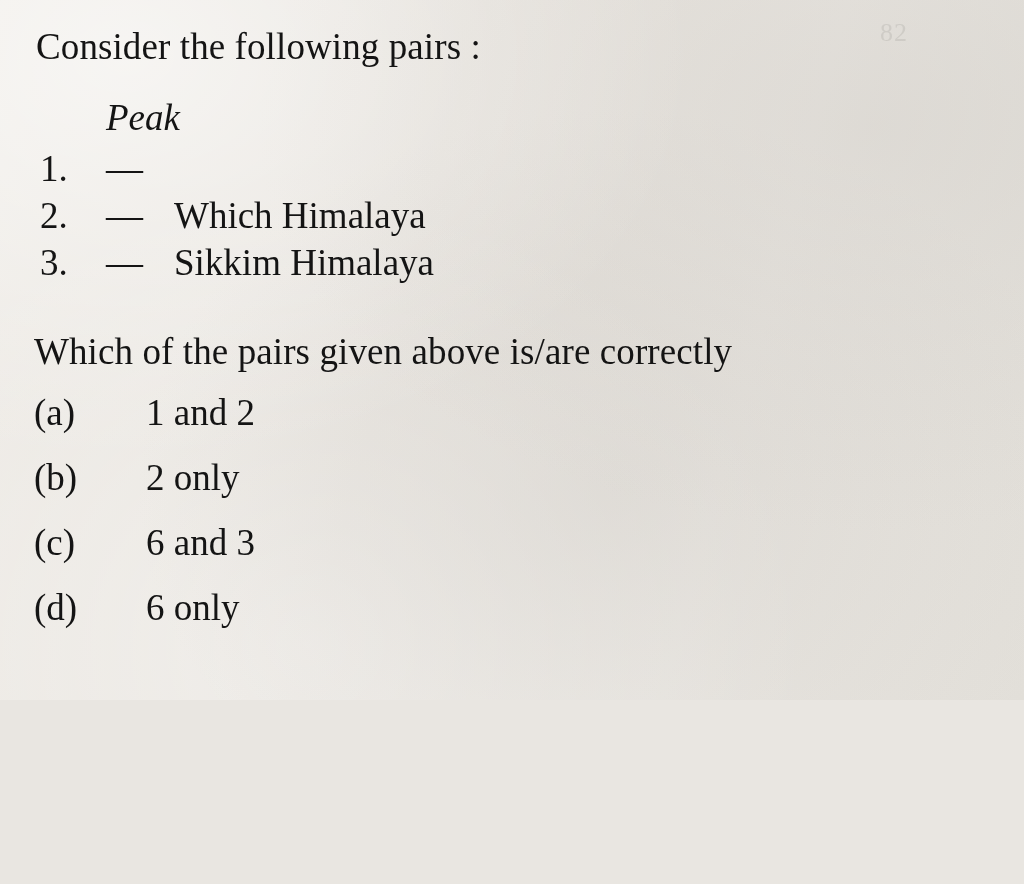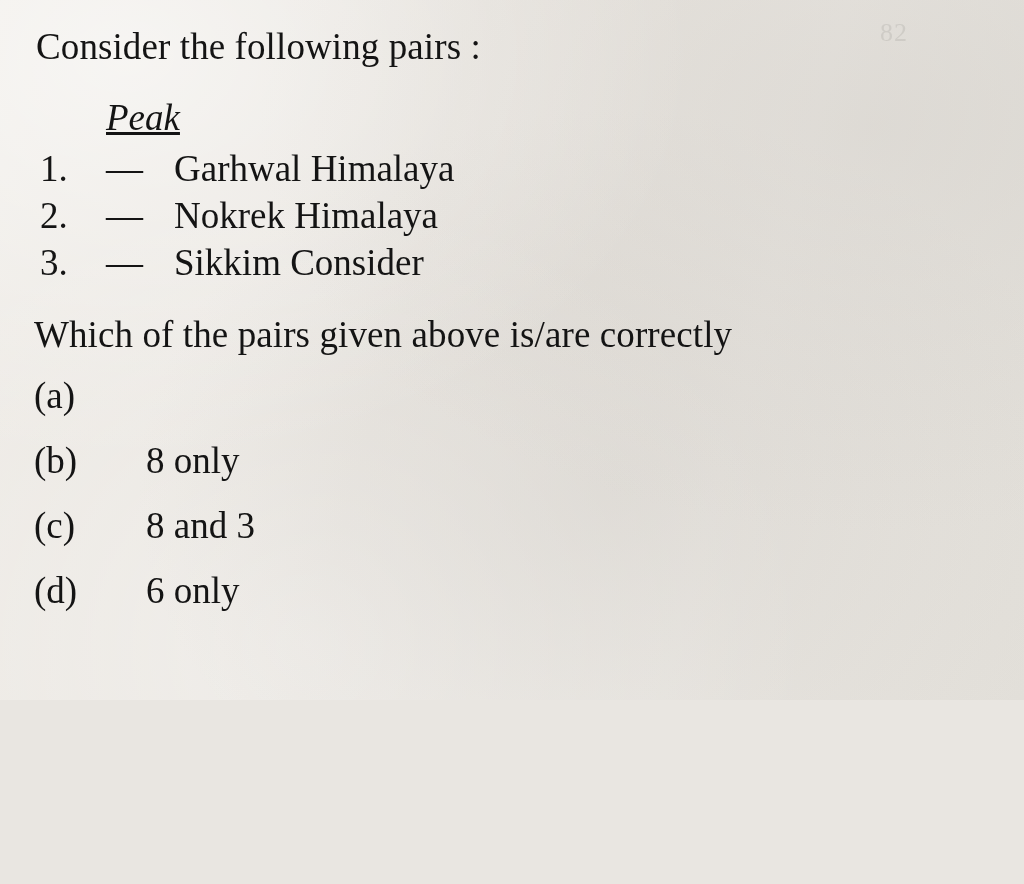--- a/index.html
+++ b/index.html
@@ -46,36 +46,35 @@
   }
   .pairs {
     margin-top: 30px;
     margin-left: 6px;
   }
   .pair-head {
     display: flex;
     font-style: italic;
     font-size: 37px;
     margin-bottom: 6px;
-    text-decoration: underline;
   }
   .pair-head .col-num { width: 66px; }
   .pair-head .col-peak { width: 400px; }
   .pair-row {
     display: flex;
     align-items: baseline;
     font-size: 37px;
     line-height: 1.28;
   }
   .col-num { width: 66px; flex: 0 0 66px; }
   .col-peak { width: 330px; flex: 0 0 330px; }
   .col-dash { width: 68px; flex: 0 0 68px; text-align: left; }
   .col-mount { flex: 1 1 auto; }
   .question {
-    margin-top: 22px;
+    margin-top: 39px;
     font-size: 37px;
     line-height: 1.42;
     letter-spacing: 0.1px;
   }
   .options {
     margin-top: 16px;
   }
   .option {
     display: flex;
     align-items: baseline;
@@ -100,55 +99,55 @@
   <div class="pairs">
 
     <div class="pair-head">
       <span class="col-num"></span>
       <span class="col-peak">Peak</span>
     </div>
 
     <div class="pair-row">
       <span class="col-num">1.</span>
       <span class="col-dash">—</span>
-      <span class="col-mount">Garhwal Himalaya</span>
     </div>
 
     <div class="pair-row">
       <span class="col-num">2.</span>
       <span class="col-dash">—</span>
-      <span class="col-mount">Nokrek Himalaya</span>
+      <span class="col-mount">Which Himalaya</span>
     </div>
 
     <div class="pair-row">
       <span class="col-num">3.</span>
       <span class="col-dash">—</span>
-      <span class="col-mount">Sikkim Consider</span>
+      <span class="col-mount">Sikkim Himalaya</span>
     </div>
 
   </div>
 
   <div class="question">
     <div>Which of the pairs given above is/are correctly</div>
   </div>
 
   <div class="options">
 
     <div class="option">
       <span class="opt-label">(a)</span>
+      <span class="opt-text">1 and 2</span>
     </div>
 
     <div class="option">
       <span class="opt-label">(b)</span>
-      <span class="opt-text">8 only</span>
+      <span class="opt-text">2 only</span>
     </div>
 
     <div class="option">
       <span class="opt-label">(c)</span>
-      <span class="opt-text">8 and 3</span>
+      <span class="opt-text">6 and 3</span>
     </div>
 
     <div class="option">
       <span class="opt-label">(d)</span>
       <span class="opt-text">6 only</span>
     </div>
 
   </div>
 
 </div>

